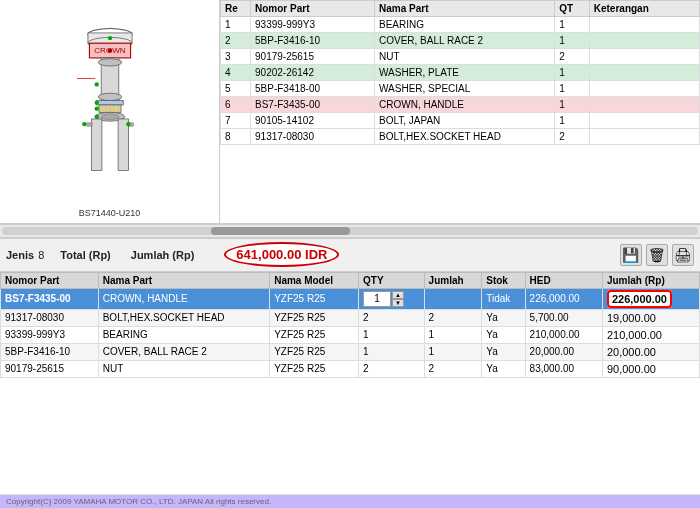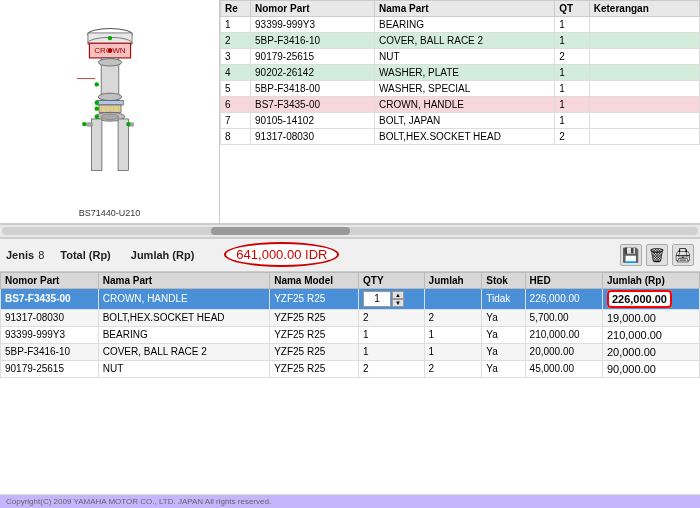--- a/index.html
+++ b/index.html
@@ -26,21 +26,21 @@
     
     .scrollbar-area { height: 14px; background: #e8e8e8; border-top: 1px solid #ccc; border-bottom: 1px solid #ccc; display: flex; align-items: center; padding: 0 2px; }
     .scrollbar-track { flex: 1; height: 8px; background: #d0d0d0; border-radius: 4px; position: relative; }
     .scrollbar-thumb { position: absolute; left: 30%; width: 20%; height: 8px; background: #999; border-radius: 4px; }
     
     
     .summary-bar { display: flex; align-items: center; background: #f0f0f0; border-top: 1px solid #ccc; border-bottom: 1px solid #ccc; padding: 3px 6px; height: 34px; }
     .summary-item { display: flex; align-items: flex-start; margin-right: 16px; }
     .summary-label { font-weight: bold; font-size: 11px; color: #222; margin-right: 4px; }
     .summary-value { font-size: 11px; color: #222; }
-    .summary-total-highlight { font-size: 13px; font-weight: normal; color: #cc0000; border: 2px solid #cc0000; border-radius: 50%; padding: 3px 10px; margin-left: 10px; background: #fff; }
+    .summary-total-highlight { font-size: 13px; font-weight: bold; color: #cc0000; border: 2px solid #cc0000; border-radius: 50%; padding: 3px 10px; margin-left: 10px; background: #fff; }
     .toolbar-icons { margin-left: auto; display: flex; gap: 4px; }
     .toolbar-icon { width: 22px; height: 22px; display: flex; align-items: center; justify-content: center; background: #e0e0e0; border: 1px solid #aaa; border-radius: 2px; cursor: pointer; font-size: 14px; }
     
     
     .order-section { flex: 1; overflow: auto; background: #fff; }
     .order-table { width: 100%; border-collapse: collapse; }
     .order-table th { background: #d8d8d8; border: 1px solid #bbb; padding: 2px 4px; text-align: left; font-weight: bold; font-size: 10px; white-space: nowrap; }
     .order-table td { border: 1px solid #ddd; padding: 2px 4px; font-size: 10px; white-space: nowrap; }
     .order-row-selected { background: #4a90d9; color: #fff; }
     .order-row-selected td { color: #fff; }
@@ -282,21 +282,21 @@
     <td>20,000.00</td>
     <td><span style="">20,000.00</span></td>
   </tr>
           <tr class="order-row-white">
     <td style="">90179-25615</td>
     <td>NUT</td>
     <td>YZF25 R25</td>
     <td>2</td>
     <td>2</td>
     <td>Ya</td>
-    <td>45,000.00</td>
+    <td>83,000.00</td>
     <td><span style="">90,000.00</span></td>
   </tr>
         </tbody>
     </table>
   </div>
 
   <div class="copyright">Copyright(C) 2009 YAMAHA MOTOR CO., LTD. JAPAN All rights reserved.</div>
 
 </div>
 

